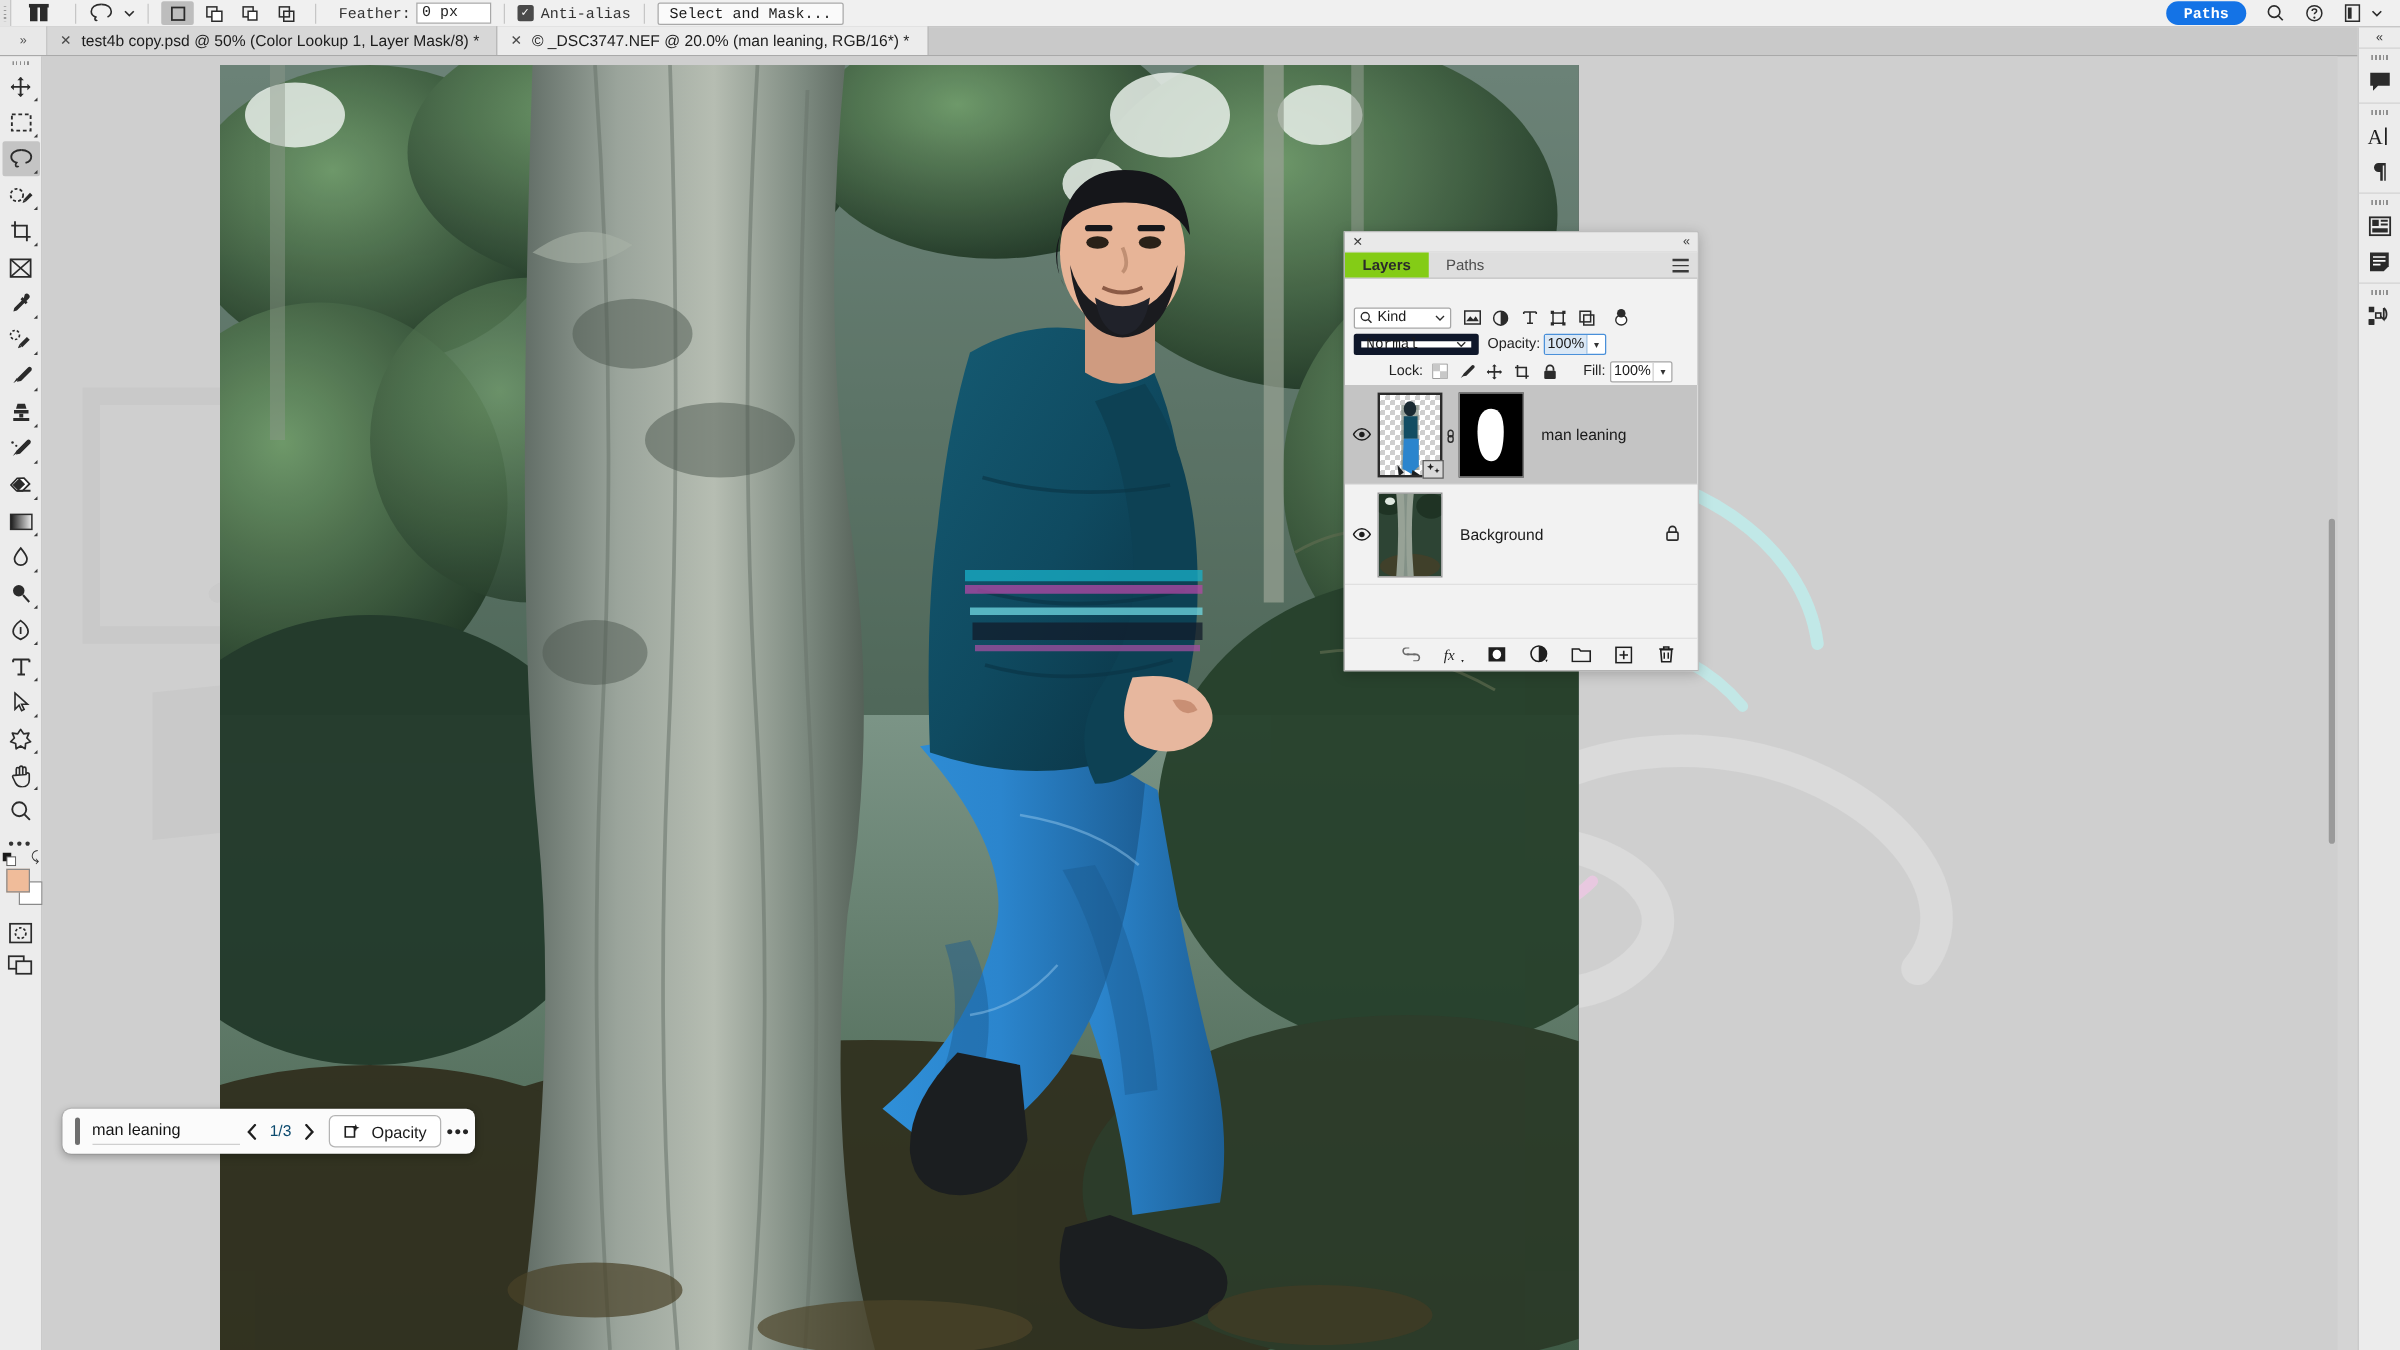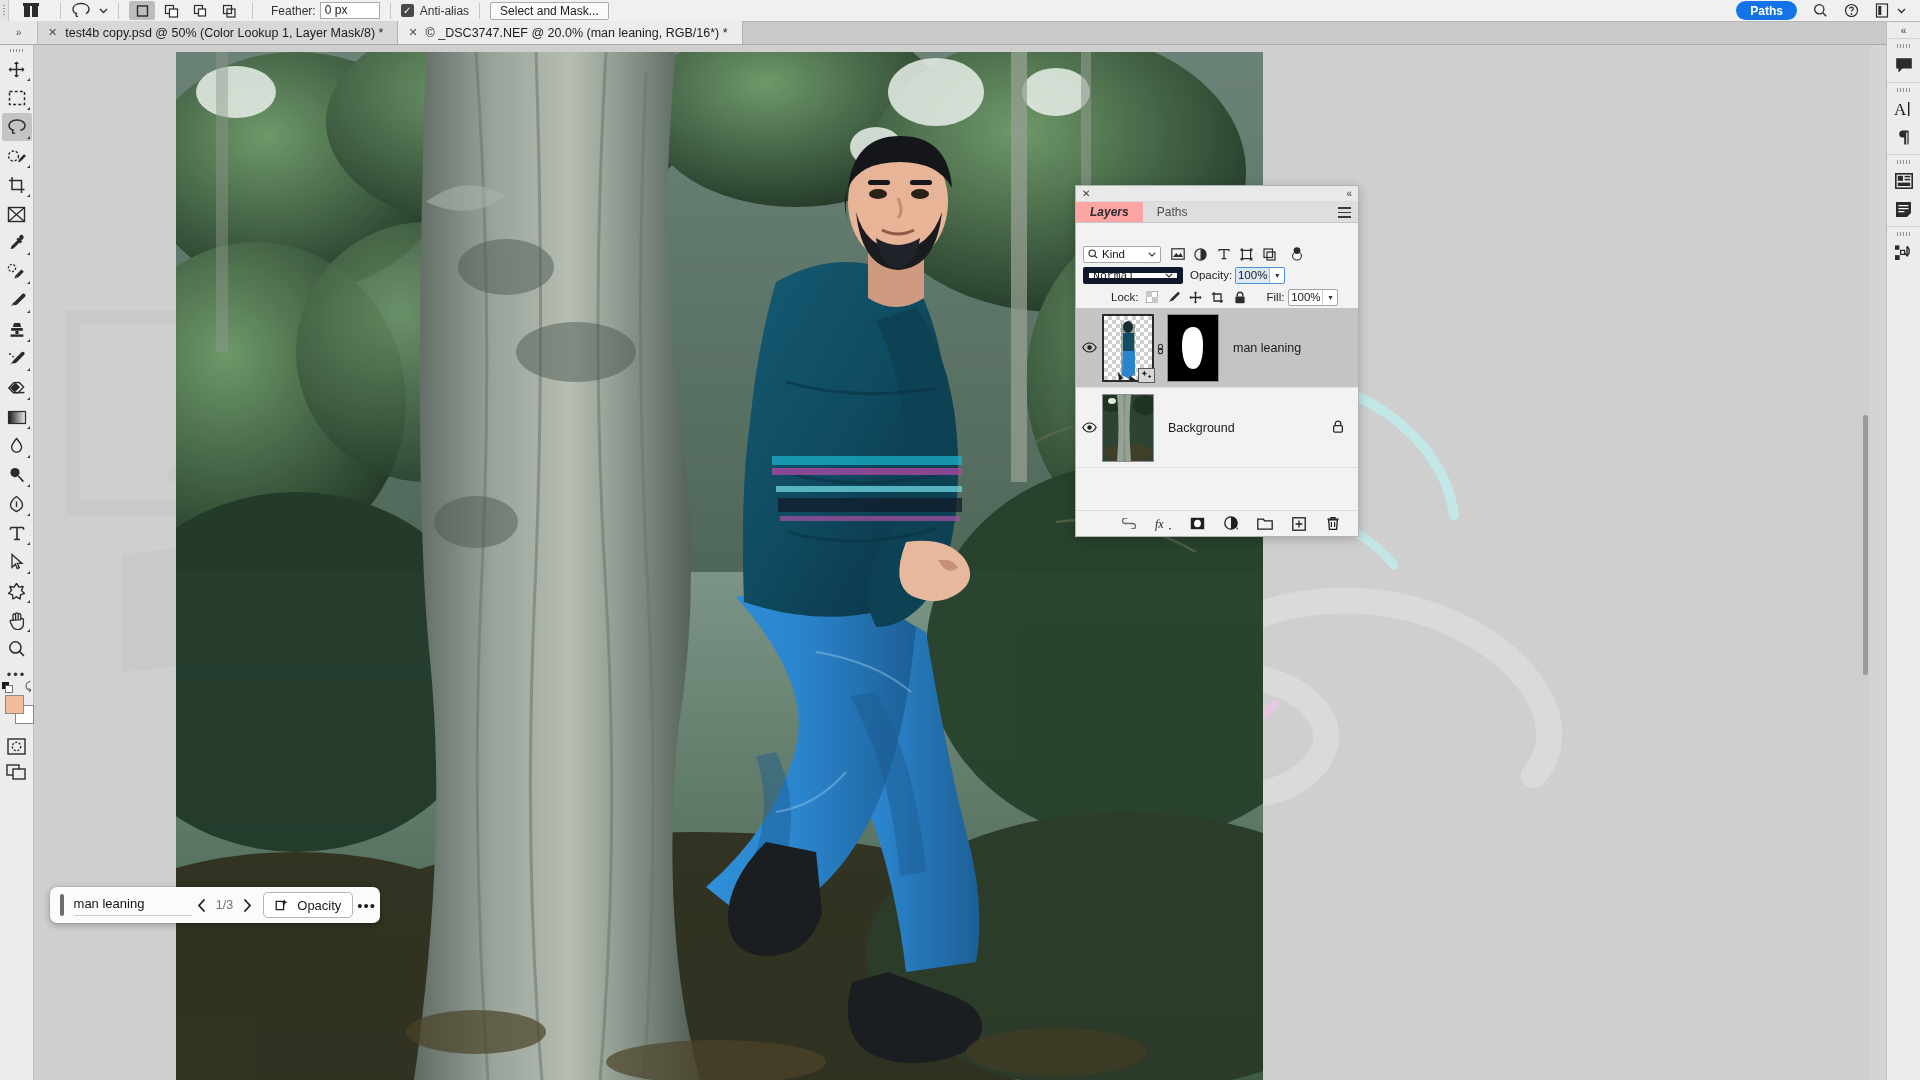--- a/index.html
+++ b/index.html
@@ -17,21 +17,21 @@
   
   .options-bar {
     position: absolute; top: 0; left: 0; width: 1920px; height: 22px;
     background: #f0f0f0; border-bottom: 1px solid #b9b9b9;
     display: flex; align-items: center; overflow: hidden;
   }
   .ob-grip { width: 9px; height: 22px; background: #e4e4e4;
              border-right: 1px solid #c8c8c8; }
   .ob-grip::after{ content:""; display:block; width:2px; height:12px; margin:5px auto;
              background: repeating-linear-gradient(to bottom,#9a9a9a 0 1px,transparent 1px 3px); }
-  .ob-item { display:flex; align-items:center; height:22px; padding:0 4px; }
+  .ob-item { display:flex; align-items:center; height:22px; padding:0 4px;font-family:Liberation Mono, monospace; }
   .ob-sep { width:1px; height:16px; background:#c6c6c6; margin:0 6px; }
   .tool-chip {
     width: 26px; height: 19px; display:flex; align-items:center; justify-content:center;
     border-radius:2px;
   }
   .tool-chip.active { background:#bdbdbd; }
   .ob-label { font-size:12px; color:#333; margin:0 4px 0 8px; }
   .ob-input {
     width: 60px; height:17px; background:#fff; border:1px solid #a8a8a8;
     font-size:12px; padding:0 4px; line-height:15px; color:#222;
@@ -134,21 +134,21 @@
     display:flex; align-items:center; padding-left:10px; gap:0;
   }
   .gen-accent{ width:4px;height:22px;background:#6e6e6e;border-radius:2px; }
   .gen-input {
     width:118px; margin-left:10px; font-size:13px; color:#141414;
     border:none; border-bottom:1px solid #cfcfcf; background:transparent;
     outline:none; padding:2px 0 4px 0; font-family:"Liberation Sans",sans-serif;
   }
   .gen-arrow{ width:22px;height:26px; display:flex;align-items:center;justify-content:center;
     font-size:15px;color:#242424;}
-  .gen-count{ font-size:12.5px;color:#737373; width:30px;text-align:center;}
+  .gen-count{ font-size:12.5px;color:#0c4a6e; width:30px;text-align:center;}
   .gen-btn {
     height:26px; border:1px solid #b4b4b4; border-radius:5px; background:#fff;
     display:flex;align-items:center;gap:7px; padding:0 11px; font-size:13px;
     margin-left:6px;
   }
   .gen-more{ width:30px;height:26px;display:flex;align-items:center;justify-content:center;
     font-size:15px;color:#242424;letter-spacing:1px;}
 
   
   .layers-panel {
@@ -162,21 +162,21 @@
     justify-content:space-between; padding:0 6px; border-bottom:1px solid #dcdcdc;
   }
   .lp-close{ font-size:10px;color:#3c3c3c; }
   .lp-collapse{ font-size:10px;color:#3c3c3c; }
   .lp-tabs {
     height:21px; display:flex; align-items:stretch; background:#dedede;
     border-bottom:1px solid #c4c4c4; position:relative;
   }
   .lp-tab { padding:0 14px; display:flex;align-items:center; font-size:12px;
     font-weight:700; color:#2b2b2b; }
-  .lp-tab.active { background:#fca5a5;font-style:italic; }
+  .lp-tab.active { background:#84cc16; }
   .lp-tab:not(.active){ font-weight:400; color:#4d4d4d; }
   .lp-menu{ position:absolute; right:7px; top:5px; width:13px; height:11px;
     display:flex;flex-direction:column;justify-content:space-between;}
   .lp-menu i{display:block;height:1.6px;background:#3a3a3a;}
   .lp-filter {
     height:22px; display:flex; align-items:center; gap:0; padding:2px 6px 0 7px;margin-top:19px;
   }
   .kind-select {
     width:78px;height:17px;background:#fff;border:1px solid #a6a6a6;border-radius:2px;
     display:flex;align-items:center;gap:4px;padding:0 4px; font-size:11.5px;

